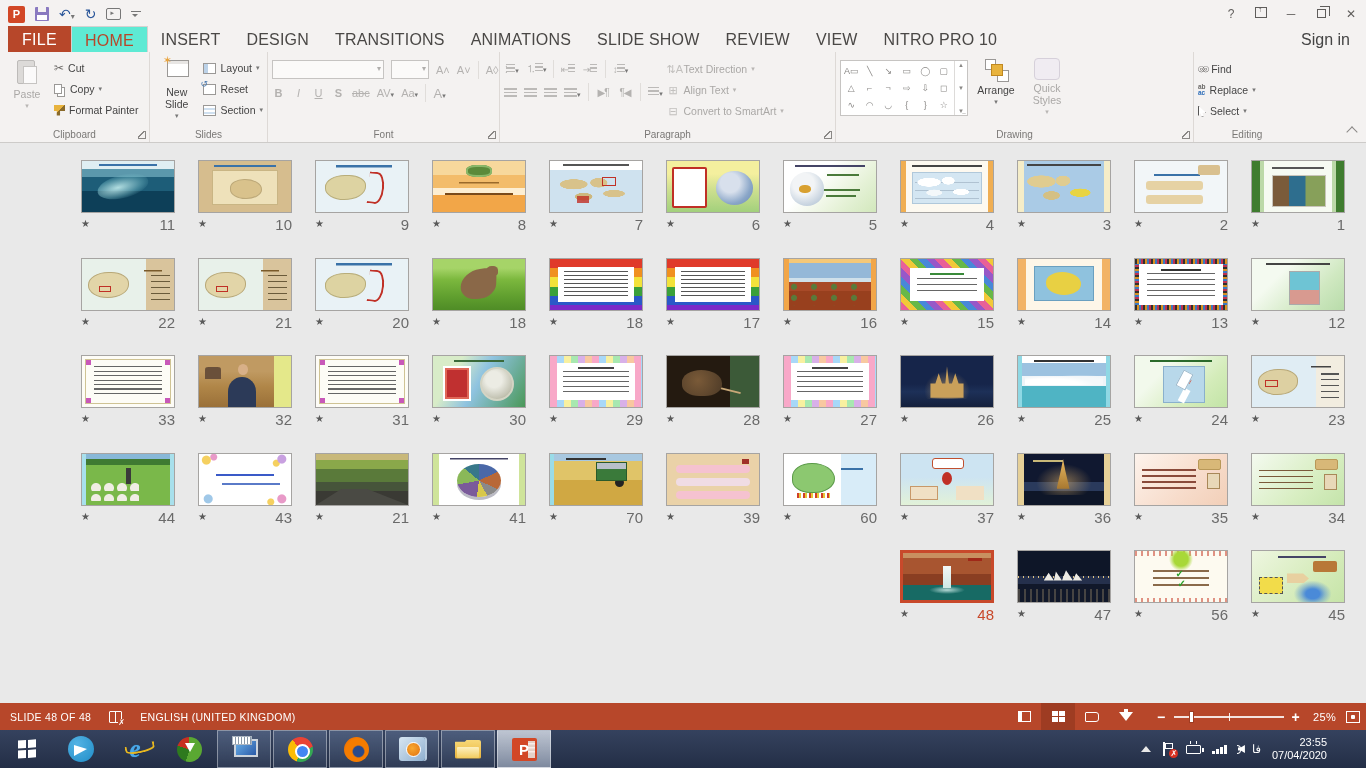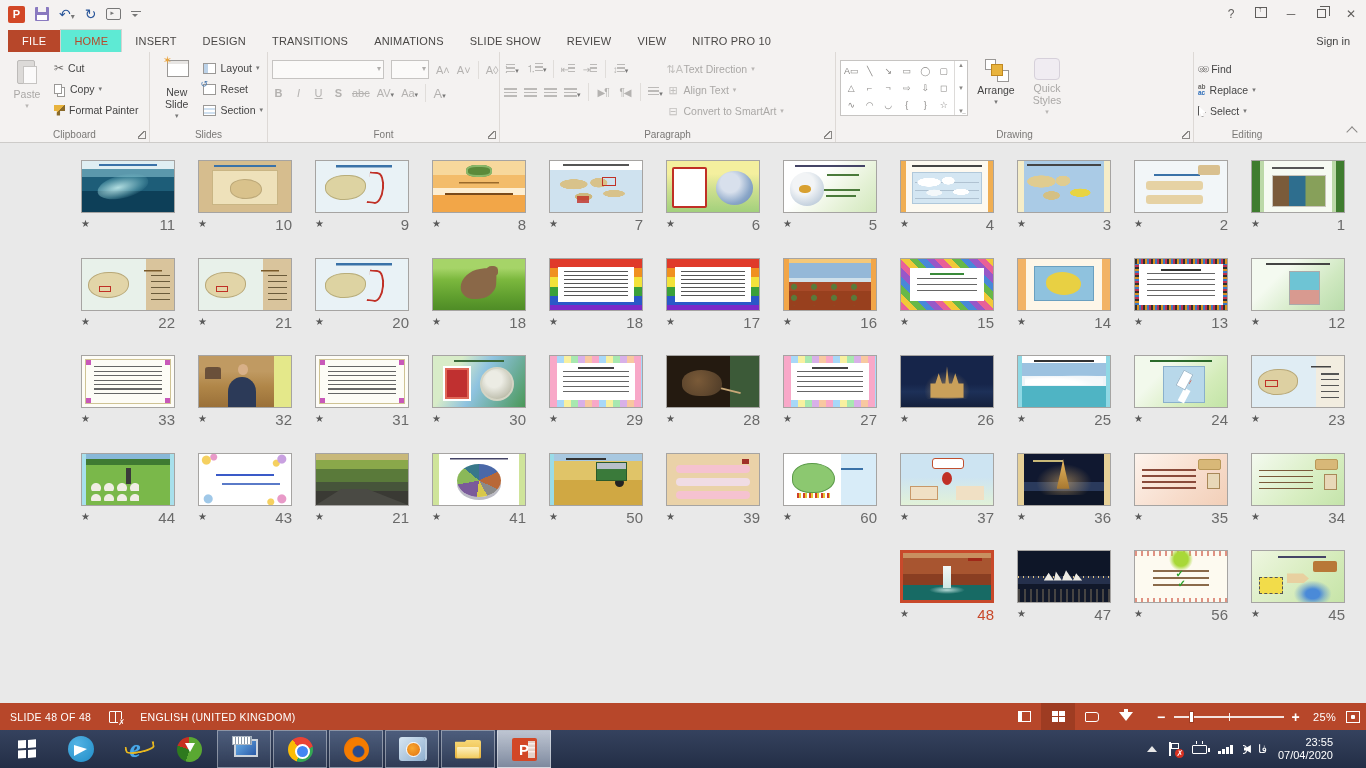--- a/index.html
+++ b/index.html
@@ -23,21 +23,21 @@
   .tb-title{position:absolute;left:0;right:0;text-align:center;font-size:12px;color:#444;pointer-events:none}
   .winctl{margin-left:auto;display:flex;align-items:center;gap:0}
   .winctl span{width:30px;text-align:center;color:#5f5d5b;font-size:12px;cursor:default}
   .rib-disp{display:inline-block}
   .rib-disp i{display:inline-block;width:12px;height:11px;border:1px solid #5f5d5b;position:relative;font-style:normal}
   .rib-disp i:after{content:"↑";position:absolute;left:2px;top:-3px;font-size:8px}
   .restore i{display:inline-block;width:9px;height:9px;border:1px solid #5f5d5b;position:relative;font-style:normal}
   .restore i:after{content:"";position:absolute;left:2px;top:-4px;width:9px;height:9px;border:1px solid #5f5d5b;border-left:none;border-bottom:none}
 
   
-  .tabrow{position:absolute;left:0;top:28px;right:0;height:24px;background:#f4f2f1;display:flex;align-items:flex-end;font-size:11px}
+  .tabrow{position:absolute;left:0;top:28px;right:0;height:24px;background:#f4f2f1;display:flex;align-items:center;font-size:16px}
   .tab-file{background:#b7472a;color:#fff;padding:5px 14px;margin-left:8px;letter-spacing:.3px}
   .tab{color:#4a4846;padding:5px 13px;letter-spacing:.2px}
   .tab.active{background:#5eead4;color:#b7472a;border:1px solid #d4d2d0;border-bottom:none}
   .signin{margin-left:auto;padding:5px 16px;color:#444}
 
   
   .ribbon{position:absolute;left:0;top:52px;right:0;height:91px;background:#f4f2f1;border-bottom:1px solid #cdcbc9;display:flex}
   .rgroup{position:relative;border-right:1px solid #ddd9d6;padding:3px 4px 16px 4px;display:flex;gap:4px}
   .glabel{position:absolute;bottom:2px;left:0;right:0;text-align:center;font-size:10px;color:#7a7876}
   .launcher{position:absolute;right:3px;bottom:3px;width:8px;height:8px;border-right:1.5px solid #8a8886;border-bottom:1.5px solid #8a8886;background:linear-gradient(135deg,transparent 40%,#8a8886 40% 55%,transparent 55%)}
@@ -275,21 +275,21 @@
   .cr-ico{width:25px;height:25px;border-radius:50%;background:conic-gradient(from -40deg,#ea4335 0 33%,#34a853 33% 66%,#fbbc05 66% 100%);position:relative}
   .cr-ico:after{content:"";position:absolute;left:7px;top:7px;width:11px;height:11px;border-radius:50%;background:#4285f4;border:2px solid #fff}
   .ff-ico{width:25px;height:25px;border-radius:50%;background:radial-gradient(circle at 58% 58%,#2a4a8a 0 25%,#f57c00 32% 62%,#e65c00 100%)}
   .wmp-ico{width:26px;height:24px;border-radius:3px;background:linear-gradient(135deg,#d8e6f2,#8fb0d0);position:relative;box-shadow:2px 0 0 #b8cce0}
   .wmp-ico:after{content:"";position:absolute;left:7px;top:5px;width:13px;height:13px;border-radius:50%;background:radial-gradient(circle at 40% 40%,#f8a830,#e07010);border:1.5px solid #fff}
   .fe-ico{width:26px;height:19px;position:relative}
   .fe-ico:before{content:"";position:absolute;left:0;top:0;width:26px;height:19px;background:linear-gradient(180deg,#f8d878,#e8b43c);border-radius:2px;clip-path:polygon(0 12%,38% 12%,46% 0,100% 0,100% 100%,0 100%)}
   .fe-ico:after{content:"";position:absolute;left:2px;top:7px;width:22px;height:11px;background:linear-gradient(180deg,#fdf0c0,#f2cc60);border-radius:1px}
   .pp-ico{width:25px;height:23px;background:#d24726;border-radius:2px;color:#fff;font-weight:bold;font-size:15px;display:flex;align-items:center;justify-content:center;position:relative}
   .pp-ico:after{content:"";position:absolute;right:2px;top:3px;width:7px;height:17px;background:linear-gradient(#fff,#fff) 0 2px/7px 1.5px no-repeat,linear-gradient(#fff,#fff) 0 6px/7px 1.5px no-repeat,linear-gradient(#fff,#fff) 0 10px/7px 1.5px no-repeat,#e8e0da;opacity:.9}
-  .tray{margin-left:auto;display:flex;align-items:center;gap:11px;padding-right:12px;color:#fff}
+  .tray{margin-left:auto;display:flex;align-items:center;gap:11px;padding-right:18px;color:#fff}
   .tray-up{width:0;height:0;border-left:5px solid transparent;border-right:5px solid transparent;border-bottom:6px solid #e8e8e8}
   .flag-ico{width:13px;height:14px;position:relative}
   .flag-ico:before{content:"";position:absolute;left:1px;top:0;width:1.5px;height:14px;background:#fff}
   .flag-ico:after{content:"✗";position:absolute;right:-3px;bottom:-2px;font-size:8px;color:#fff;background:#d83020;border-radius:50%;width:9px;height:9px;line-height:9px;text-align:center}
   .flag-ico i{position:absolute;left:3px;top:1px;width:8px;height:6px;border:1.5px solid #fff}
   .batt-ico{width:15px;height:9px;border:1.5px solid #fff;border-radius:1px;position:relative}
   .batt-ico:after{content:"";position:absolute;right:-4px;top:2px;width:2px;height:4px;background:#fff}
   .batt-ico:before{content:"";position:absolute;left:3px;top:-5px;width:5px;height:3px;border-left:1.5px solid #fff;border-right:1.5px solid #fff}
   .net-ico{display:flex;align-items:flex-end;gap:1.5px}
   .net-ico i{width:2.5px;background:#fff}
@@ -808,21 +808,21 @@
             <span class="star">★</span>
             <span class="num">41</span>
           </div>
         </div>
         <div class="cell" style="left: 549px; top: 310px;">
           <div class="th st-wheat">
             <i class="acc"></i>
           </div>
           <div class="foot">
             <span class="star">★</span>
-            <span class="num">50</span>
+            <span class="num">70</span>
           </div>
         </div>
         <div class="cell" style="left: 666px; top: 310px;">
           <div class="th st-pink-bars"></div>
           <div class="foot">
             <span class="star">★</span>
             <span class="num">39</span>
           </div>
         </div>
         <div class="cell" style="left: 783px; top: 310px;">

